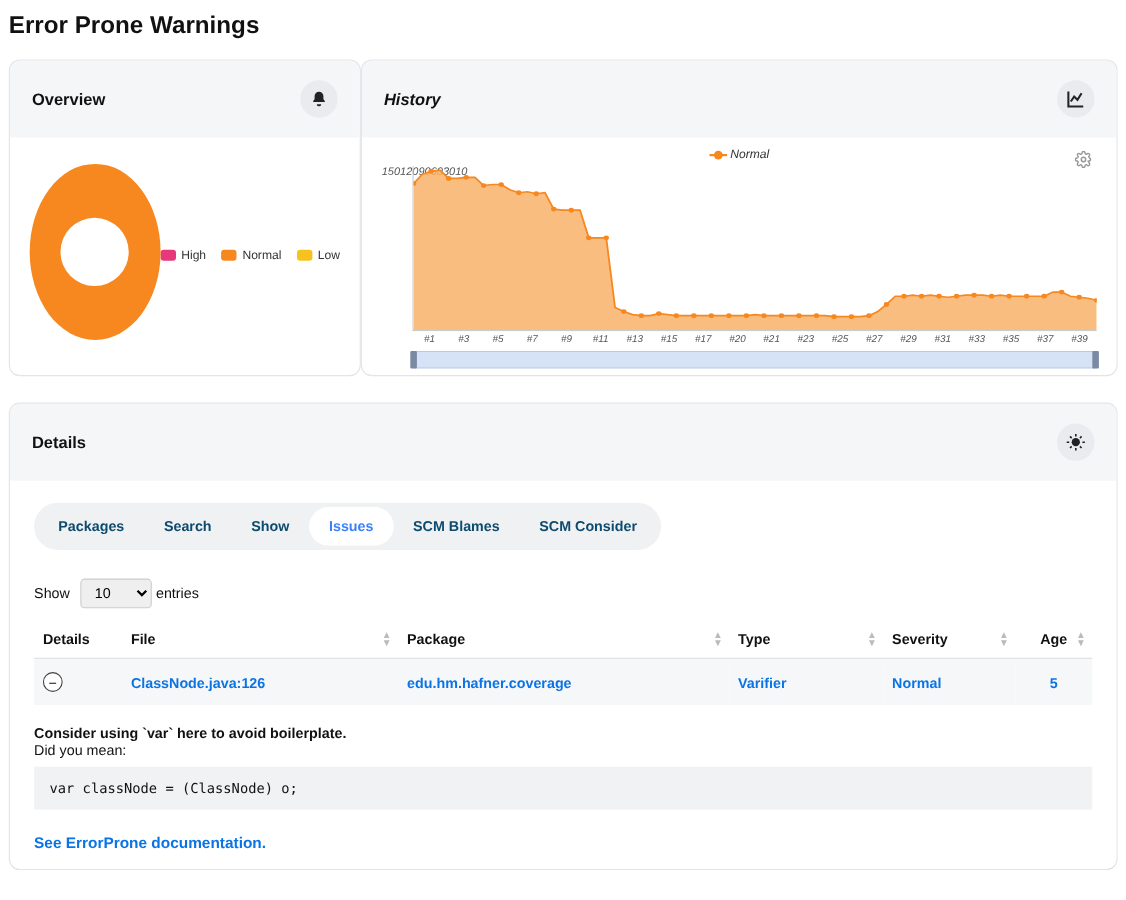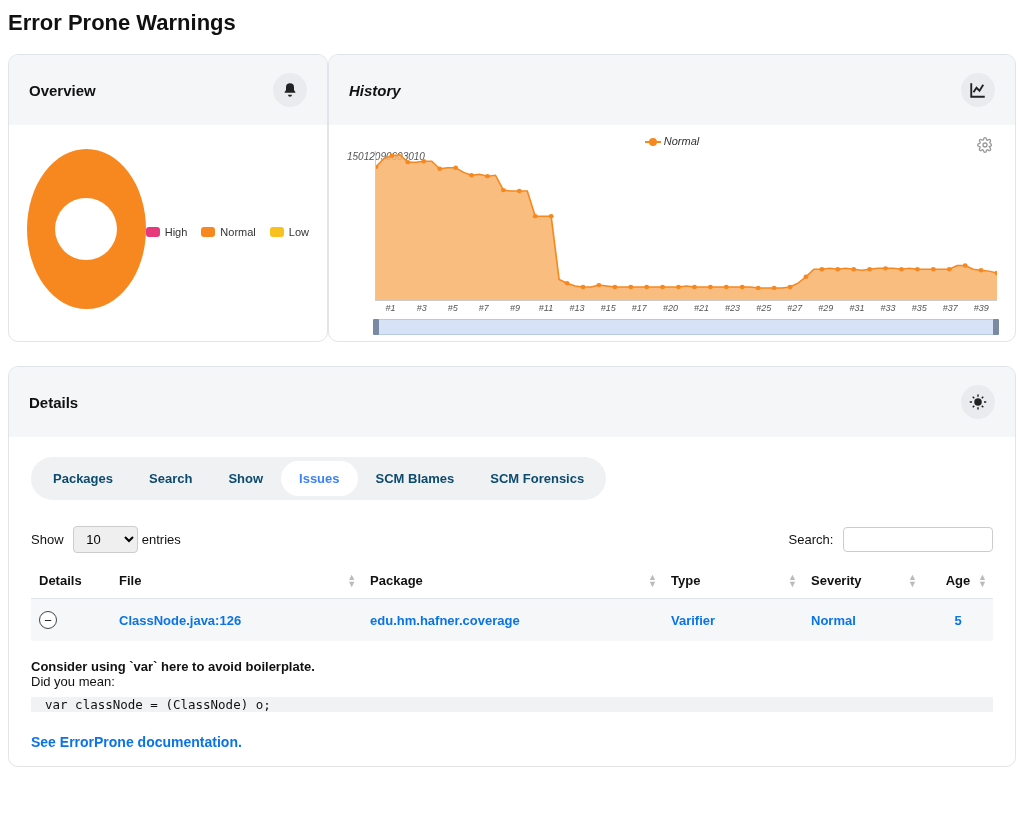--- a/index.html
+++ b/index.html
@@ -45,21 +45,21 @@
 .controls input[type=text] { border:1px solid #ccc; border-radius:4px; padding:4px 8px; width:150px; font-size:13px; }
 table { width:calc(100% - 44px); margin:0 22px; border-collapse:collapse; font-size:13px; }
 thead th { text-align:left; font-weight:700; padding:10px 8px; border-bottom:1px solid #e1e4e8; position:relative; }
 thead th .sort{ position:absolute; right:6px; top:50%; transform:translateY(-50%); font-size:9px; color:#bbb; line-height:7px; }
 tbody td { padding:12px 8px; background:#f6f7f8; }
 tbody td a, .link { color:#0b74e5; text-decoration:none; font-weight:600; }
 .collapse-btn { width:18px; height:18px; border:1.5px solid #444; border-radius:50%; display:inline-flex; align-items:center; justify-content:center; font-size:13px; line-height:1; cursor:pointer; background:#fff; }
 .issue-detail { padding:18px 22px 4px; }
 .issue-detail .msg { font-weight:700; font-size:13px; }
 .issue-detail .hint { font-size:13px; margin-bottom:8px; }
-.code-block { background:#f1f2f4; border-radius:0; padding:0 14px; font-family: ui-monospace,SFMono-Regular,Menlo,Consolas,monospace; font-size:12.5px; }
+.code-block { background:#f1f2f4; border-radius:0; padding:12px 14px; font-family: ui-monospace,SFMono-Regular,Menlo,Consolas,monospace; font-size:12.5px; }
 .doc-link { padding:18px 22px 16px; }
 .age-col{text-align:center;}
 </style>
 </head>
 <body>
 
 <h1 class="page-title">Error Prone Warnings</h1>
 
 <div class="top-row">
 
@@ -206,33 +206,29 @@
     </button>
   </div>
 
   <div class="tabs-wrap">
     <div class="tabs" id="tabs">
         <button class="tab">Packages</button>
         <button class="tab">Search</button>
         <button class="tab">Show</button>
         <button class="tab active">Issues</button>
         <button class="tab">SCM Blames</button>
-        <button class="tab">SCM Forensics</button>
+        <button class="tab">SCM Consider</button>
       </div>
   </div>
 
   <div class="controls">
     <div>
       <label>Show</label>
       <select><option>10</option></select>
       <span>entries</span>
-    </div>
-    <div>
-      <label>Search:</label>
-      <input type="text" style="">
     </div>
   </div>
 
   <table>
     <thead>
       <tr>
         <th style="width:80px"><span>Details</span></th>
         <th><span>File</span><span class="sort">▲<br>▼</span></th>
         <th><span>Package</span><span class="sort">▲<br>▼</span></th>
         <th style="width:140px"><span>Type</span><span class="sort">▲<br>▼</span></th>

